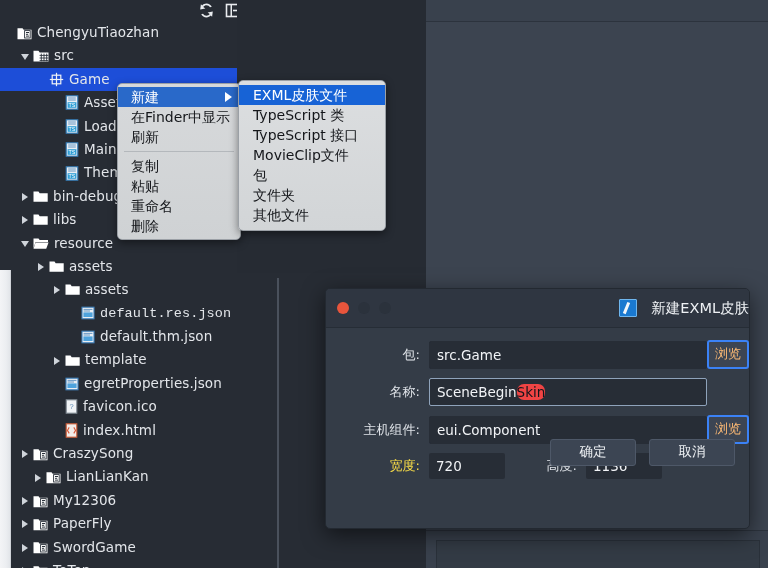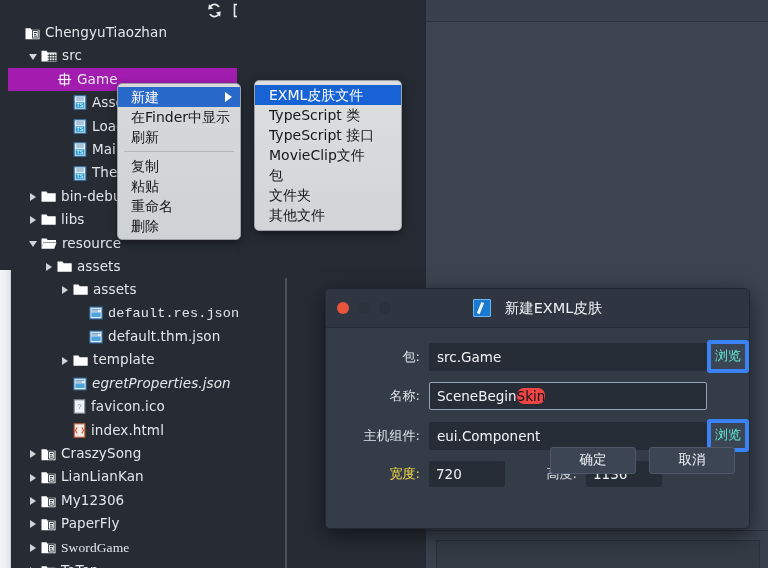--- a/index.html
+++ b/index.html
@@ -23,42 +23,42 @@
     position:absolute;left:426px;top:530px;right:0;height:38px;
     background:#39414d;border-top:1px solid #2c333d;
   }
   .editor-bottom-inner{
     position:absolute;left:436px;top:540px;right:8px;bottom:0;
     background:#333b45;border:1px solid #2a313a;border-bottom:none;
   }
 
   
   #project-panel{
-    position:absolute;left:8px;top:0;width:280px;height:568px;
+    position:absolute;left:0;top:0;width:280px;height:568px;
     background:#272c34;
     padding-left:23px;
   }
   #panel-toolbar{
     position:absolute;left:0;top:0;width:280px;height:21px;
     background:#272c34;
   }
   .tb-icons{position:absolute;right:11px;top:2px;display:flex;gap:10px;align-items:center;}
   .tb-ico{width:17px;height:17px;display:block;cursor:pointer;}
   .tb-ico svg{display:block;}
 
   #tree{
     position:absolute;left:0;top:21px;width:280px;height:547px;
     overflow:hidden;
   }
   .row{
     position:relative;height:23.4px;line-height:23.4px;
     color:#e3e6ea;font-size:13.5px;white-space:nowrap;
     display:flex;align-items:center;cursor:default;
   }
-  .row.sel{background:#a21caf;}
+  .row.sel{background:#1d4ed8;}
   .arrow{
     width:9px;height:9px;flex:0 0 9px;margin-right:3px;position:relative;
   }
   .arrow.r::after{
     content:"";position:absolute;left:1px;top:1px;
     border-left:6px solid #cfd4da;border-top:4px solid transparent;border-bottom:4px solid transparent;
   }
   .arrow.d::after{
     content:"";position:absolute;left:0px;top:2px;
     border-top:6px solid #cfd4da;border-left:4px solid transparent;border-right:4px solid transparent;
@@ -98,21 +98,21 @@
     white-space:nowrap;cursor:default;
   }
   .mi.hl{background:#2969c9;color:#fff;}
   .mi .caret{
     width:0;height:0;border-left:7px solid #fff;
     border-top:5px solid transparent;border-bottom:5px solid transparent;
   }
   .msep{height:1px;background:#b4b8bc;margin:4px 6px;}
 
   #ctx-submenu{
-    position:absolute;left:254px;top:80px;width:146px;
+    position:absolute;left:238px;top:80px;width:146px;
     background:linear-gradient(to bottom,#dcdee0 0%,#d2d5d7 100%);
     border:1px solid #9ba0a6;border-radius:5px;
     box-shadow:0 3px 9px rgba(0,0,0,.45);
     padding:4px 0 5px 0;
     font-size:14px;color:#14161a;
   }
   .smi{
     height:20px;line-height:20px;padding:0 8px 0 14px;white-space:nowrap;cursor:default;
   }
   .smi.hl{background:#1763d6;color:#fff;}
@@ -128,21 +128,21 @@
     position:relative;height:38px;background:#2f3641;
     border-bottom:1px solid #262d36;
     display:flex;align-items:center;
   }
   .lights{position:absolute;left:11px;top:13px;display:flex;gap:9px;}
   .light{width:12px;height:12px;border-radius:50%;}
   .light.red{background:#e8553c;}
   .light.dim{background:#2b323c;}
   #dlg-title-wrap{
     position:absolute;left:0;right:0;top:0;height:38px;
-    display:flex;align-items:center;justify-content:center;gap:14px;
+    display:flex;align-items:center;justify-content:flex-end;gap:14px;
   }
   #dlg-icon{
     width:16px;height:16px;background:#1a79d0;border:1px solid #6fb6ee;
     position:relative;border-radius:1px;
   }
   #dlg-icon::after{
     content:"";position:absolute;left:5px;top:2px;width:3px;height:12px;
     background:#f2f6fa;transform:rotate(22deg);
   }
   #dlg-title{color:#eef1f4;font-size:14.5px;}
@@ -155,22 +155,22 @@
   }
   .finput{
     height:26px;line-height:26px;background:#272d36;border:1px solid #272d36;
     color:#f2f4f7;font-size:13.5px;padding:0 7px;border-radius:2px;
     font-family:"DejaVu Sans","Liberation Sans",sans-serif;
   }
   .finput.wide{flex:0 0 262px;width:262px;}
   .finput.focused{border:1px solid #8fa3bb;background:#272d36;}
   .browse{
     margin-left:0;width:46px;height:25px;line-height:23px;text-align:center;
-    background:#3b4插;background:#3c4553;border:4px solid #3b82f6;border-radius:3px;
-    color:#5eead4;font-size:13px;cursor:pointer;
+    background:#3b4插;background:#3c4553;border:2px solid #3b82f6;border-radius:3px;
+    color:#fdba74;font-size:13px;cursor:pointer;
   }
   .sel-text{background:#ef4444;color:#11151b;border-radius:7px;}
   .szrow{display:flex;align-items:center;padding-left:12px;margin-top:4px;}
   .szlabel{width:82px;text-align:right;color:#fde047;font-size:13px;margin-right:9px;flex:0 0 82px;}
   .szinput{width:62px;height:26px;line-height:26px;background:#272d36;border:none;
     color:#f2f4f7;font-size:13.5px;padding:0 7px;border-radius:2px;}
   .szlabel2{width:50px;text-align:right;color:#dfe3e8;font-size:13px;margin:0 9px 0 22px;flex:0 0 50px;}
   .dlg-actions{
     position:absolute;right:14px;bottom:13px;display:flex;gap:13px;
   }
@@ -396,21 +396,21 @@
         </div>
         <div class="row" style="padding-left: 53px;">
           <span class="arrow r"></span>
           <span class="ico">
             <svg width="15" height="13" viewBox="0 0 15 13">
               <path d="M0.5 1.6h5l1.2 1.6h8.0v8.6H0.5z" fill="#fff"></path>
             </svg>
           </span>
           <span class="lbl">template</span>
         </div>
-        <div class="row" style="padding-left: 53px; font-style: italic;">
+        <div class="row" style="padding-left: 53px;">
           <span class="arrow"></span>
           <span class="ico">
             <svg width="14" height="14" viewBox="0 0 14 14">
               <rect x="1.0" y="1.2" width="12.0" height="11.6" fill="#e9eef3" stroke="#3f82bd" stroke-width="1.1"></rect>
               <rect x="2.4" y="6.4" width="9.2" height="4.6" fill="#4ea3dd"></rect>
               <g stroke="#5a8fc0" stroke-width="0.9">
                 <line x1="2.6" y1="3.4" x2="11.4" y2="3.4"></line>
                 <line x1="2.6" y1="5.0" x2="9.0" y2="5.0"></line>
               </g>
             </svg>
@@ -443,21 +443,21 @@
             <svg width="15" height="14" viewBox="0 0 15 14">
               <path d="M0.5 2.2h5l1.2 1.6h7.8v9.4H0.5z" fill="#fff"></path>
               <rect x="7.6" y="4.6" width="5.6" height="7.4" fill="#fff" stroke="#2b323b" stroke-width="0.9"></rect>
               <rect x="9.0" y="6.0" width="3.0" height="1.0" fill="#2b323b"></rect>
               <rect x="9.0" y="7.8" width="2.2" height="1.0" fill="#2b323b"></rect>
               <rect x="9.0" y="9.6" width="3.0" height="1.0" fill="#2b323b"></rect>
             </svg>
           </span>
           <span class="lbl">CraszySong</span>
         </div>
-        <div class="row" style="padding-left: 21px;">
+        <div class="row" style="padding-left: 21px; margin-left: 13px;">
           <span class="arrow r"></span>
           <span class="ico">
             <svg width="15" height="14" viewBox="0 0 15 14">
               <path d="M0.5 2.2h5l1.2 1.6h7.8v9.4H0.5z" fill="#fff"></path>
               <rect x="7.6" y="4.6" width="5.6" height="7.4" fill="#fff" stroke="#2b323b" stroke-width="0.9"></rect>
               <rect x="9.0" y="6.0" width="3.0" height="1.0" fill="#2b323b"></rect>
               <rect x="9.0" y="7.8" width="2.2" height="1.0" fill="#2b323b"></rect>
               <rect x="9.0" y="9.6" width="3.0" height="1.0" fill="#2b323b"></rect>
             </svg>
           </span>
@@ -482,21 +482,21 @@
             <svg width="15" height="14" viewBox="0 0 15 14">
               <path d="M0.5 2.2h5l1.2 1.6h7.8v9.4H0.5z" fill="#fff"></path>
               <rect x="7.6" y="4.6" width="5.6" height="7.4" fill="#fff" stroke="#2b323b" stroke-width="0.9"></rect>
               <rect x="9.0" y="6.0" width="3.0" height="1.0" fill="#2b323b"></rect>
               <rect x="9.0" y="7.8" width="2.2" height="1.0" fill="#2b323b"></rect>
               <rect x="9.0" y="9.6" width="3.0" height="1.0" fill="#2b323b"></rect>
             </svg>
           </span>
           <span class="lbl">PaperFly</span>
         </div>
-        <div class="row" style="padding-left: 21px; font-family: Liberation Serif, serif;">
+        <div class="row" style="padding-left: 21px;">
           <span class="arrow r"></span>
           <span class="ico">
             <svg width="15" height="14" viewBox="0 0 15 14">
               <path d="M0.5 2.2h5l1.2 1.6h7.8v9.4H0.5z" fill="#fff"></path>
               <rect x="7.6" y="4.6" width="5.6" height="7.4" fill="#fff" stroke="#2b323b" stroke-width="0.9"></rect>
               <rect x="9.0" y="6.0" width="3.0" height="1.0" fill="#2b323b"></rect>
               <rect x="9.0" y="7.8" width="2.2" height="1.0" fill="#2b323b"></rect>
               <rect x="9.0" y="9.6" width="3.0" height="1.0" fill="#2b323b"></rect>
             </svg>
           </span>

